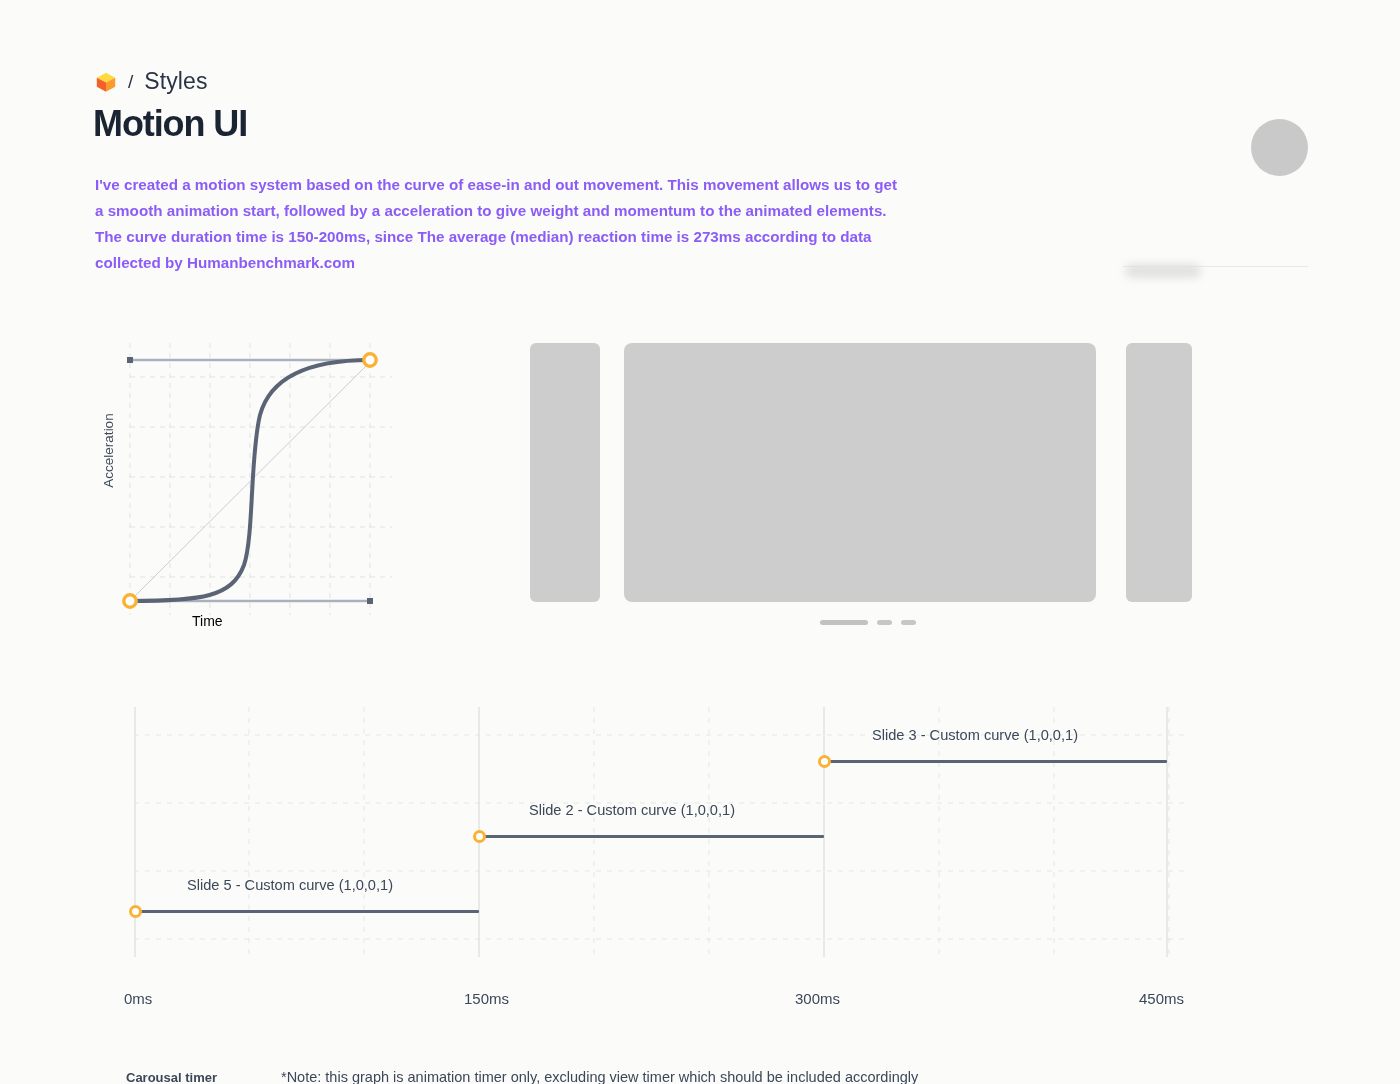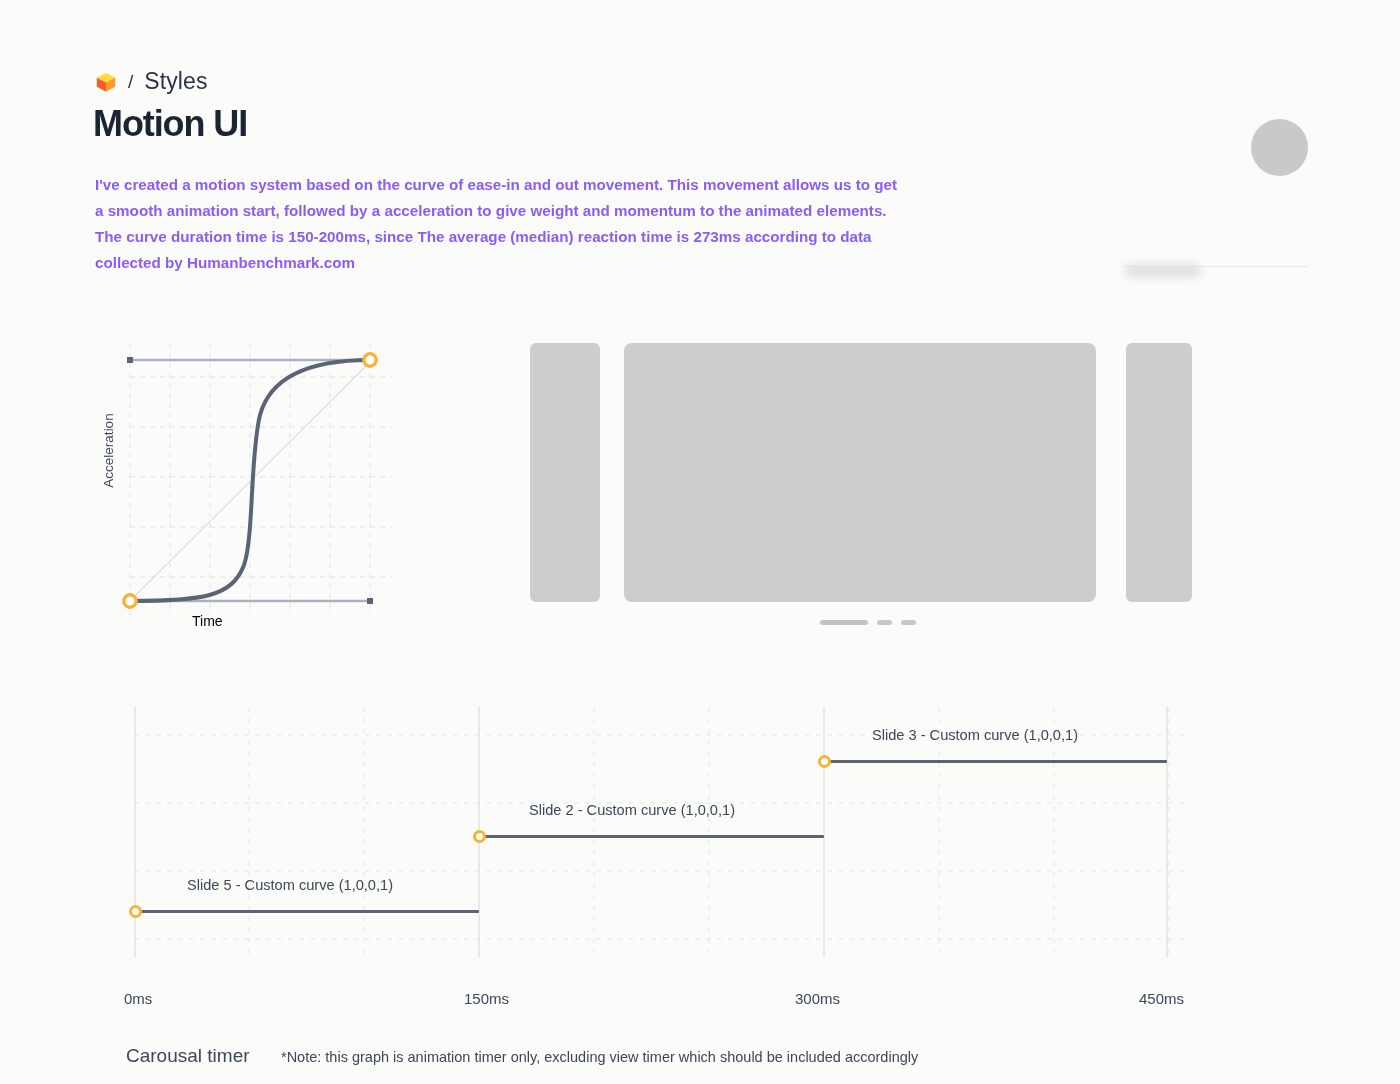--- a/index.html
+++ b/index.html
@@ -205,29 +205,30 @@
   }
 
   .footer-row {
     position: absolute;
     left: 126px;
     top: 1045px;
     display: flex;
     align-items: baseline;
   }
   .footer-label {
-    font-size: 19px;
+    font-size: 13px;
     color: #3c4759;
-    font-weight: 400;
+    font-weight: 700;
     width: 155px;
   }
   .footer-note {
     font-size: 14.5px;
     color: #3c4759;
     font-weight: 500;
+    margin-top: 24px;
   }
 </style>
 </head>
 <body>
 
 <div class="breadcrumb">
   <svg class="cube-icon" viewBox="0 0 24 24">
     <polygon points="12,2 22,7.3 12,12.6 2,7.3" fill="#ffd93d"></polygon>
     <polygon points="2,7.3 12,12.6 12,22.5 2,17.2" fill="#f4602a"></polygon>
     <polygon points="22,7.3 12,12.6 12,22.5 22,17.2" fill="#fb9b2e"></polygon>

